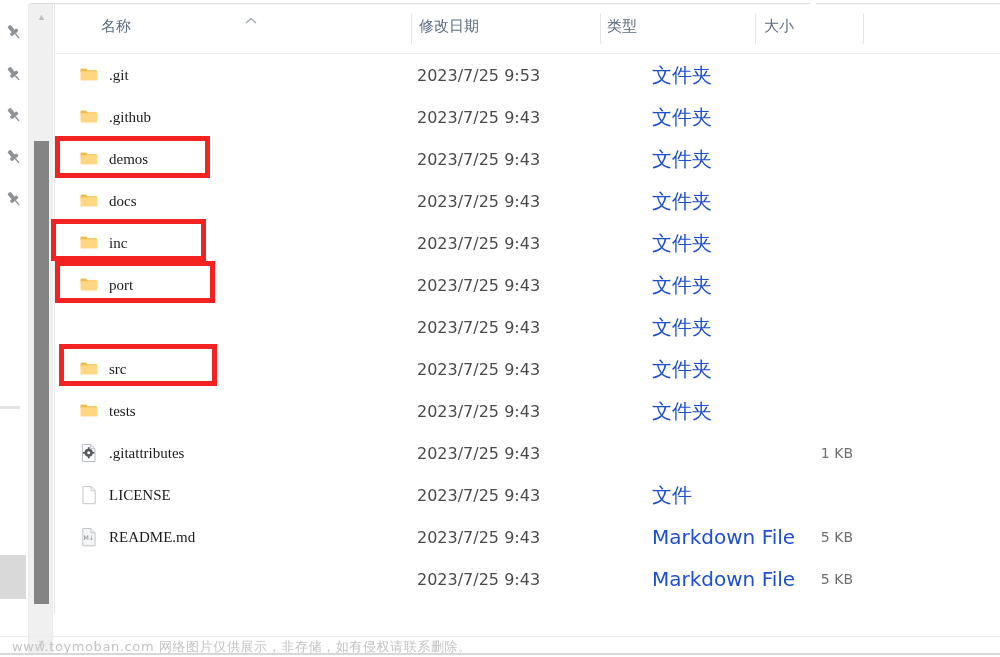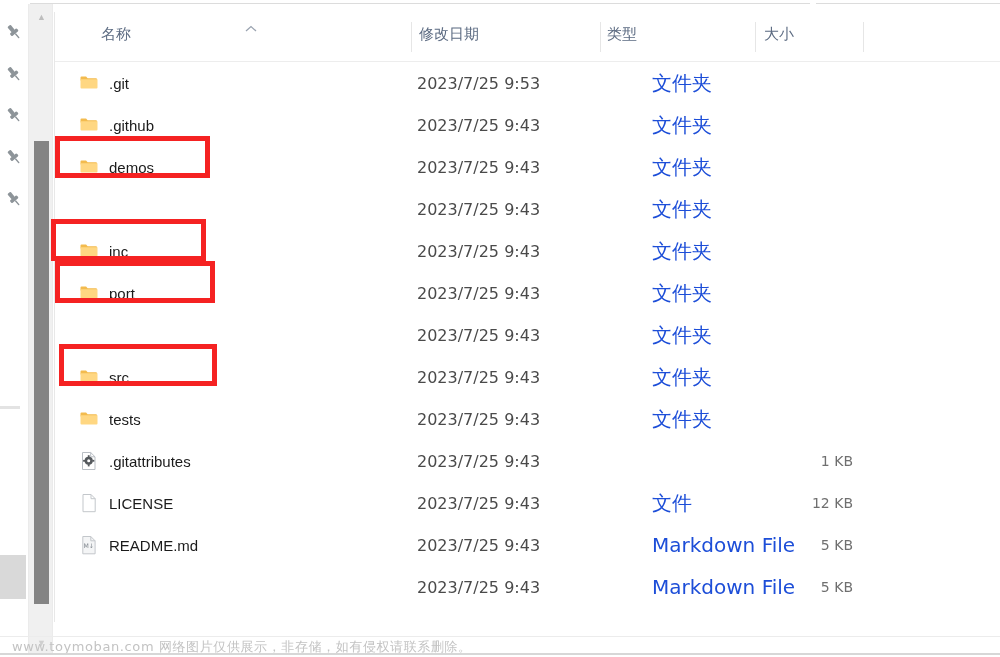--- a/index.html
+++ b/index.html
@@ -62,21 +62,21 @@
     color: #cfcfcf; font-size: 9px; text-align: center; line-height: 18px;
   }
   .scroll-thumb {
     position: absolute; left: 4px; top: 136px; width: 17px; height: 465px;
     background: #848484;
     border: 1px solid #f0f0f0;
   }
 
   
   .pane {
-    position: absolute; left: 54px; top: 12px;
+    position: absolute; left: 54px; top: 4px;
     width: 946px; height: 610px;
     background: #ffffff;
     border-left: 1px solid #e8e8e8;
   }
 
   
   .col-header {
     position: absolute; left: 0; top: 0; width: 946px; height: 50px;
     background: #ffffff;
     border-bottom: 1px solid #ededed;
@@ -103,21 +103,21 @@
     position: absolute; left: 0; width: 946px; height: 42px;
   }
   .cell-name {
     position: absolute; left: 24px; top: 0;
     height: 42px; display: flex; align-items: center; gap: 10px;
   }
   .icon-box { width: 20px; height: 20px; flex: 0 0 20px; position: relative; }
   .icon-box svg { display: block; }
   .name-text {
     font-size: 15px; color: #1b1b1b;
-    font-family: Liberation Sans, sans-serif;
+    font-family: Liberation Serif, serif;
     white-space: nowrap;
   }
   .cell-date {
     position: absolute; left: 362px; top: 0; height: 42px;
     display: flex; align-items: center;
     font-size: 16px; color: #4a4a4a;
     font-family: "DejaVu Sans", "Liberation Sans", sans-serif;
     white-space: nowrap;
   }
   .cell-type {
@@ -280,20 +280,29 @@
                 <path d="M1.5 6.2 h17 v8.4 a1 1 0 0 1 -1 1 h-15 a1 1 0 0 1 -1 -1 z" fill="#ffd782"></path>
               </svg>
             </span>
             <span class="name-text">demos</span>
           </div>
           <div class="cell-date">2023/7/25 9:43</div>
           <div class="cell-type">文件夹</div>
           <div class="cell-size"></div>
         </div>
         <div class="row" style="top: 176px;">
+          <div class="cell-name">
+            <span class="icon-box">
+              <svg width="20" height="20" viewBox="0 0 20 20">
+                <path d="M1.5 4.6 a1 1 0 0 1 1-1 h4.6 l1.5 1.7 h8.4 a1 1 0 0 1 1 1 v1.1 h-16.5 z" fill="#f3bb4e"></path>
+                <path d="M1.5 6.2 h17 v8.4 a1 1 0 0 1 -1 1 h-15 a1 1 0 0 1 -1 -1 z" fill="#ffd782"></path>
+              </svg>
+            </span>
+            <span class="name-text">docs</span>
+          </div>
           <div class="cell-date">2023/7/25 9:43</div>
           <div class="cell-type">文件夹</div>
           <div class="cell-size"></div>
         </div>
         <div class="row" style="top: 218px;">
           <div class="cell-name">
             <span class="icon-box">
               <svg width="20" height="20" viewBox="0 0 20 20">
                 <path d="M1.5 4.6 a1 1 0 0 1 1-1 h4.6 l1.5 1.7 h8.4 a1 1 0 0 1 1 1 v1.1 h-16.5 z" fill="#f3bb4e"></path>
                 <path d="M1.5 6.2 h17 v8.4 a1 1 0 0 1 -1 1 h-15 a1 1 0 0 1 -1 -1 z" fill="#ffd782"></path>
@@ -380,21 +389,20 @@
             <span class="icon-box">
               <svg width="20" height="20" viewBox="0 0 20 20">
                 <path d="M4 1.5 h8 l4.2 4.2 v13 h-12.2 z" fill="#ffffff" stroke="#c3c7cb" stroke-width="1"></path>
                 <path d="M12 1.5 v4.2 h4.2" fill="none" stroke="#c3c7cb" stroke-width="1"></path>
               </svg>
             </span>
             <span class="name-text">LICENSE</span>
           </div>
           <div class="cell-date">2023/7/25 9:43</div>
           <div class="cell-type">文件</div>
-          <div class="cell-size">12 KB</div>
         </div>
         <div class="row" style="top: 512px;">
           <div class="cell-name">
             <span class="icon-box">
               <svg width="20" height="20" viewBox="0 0 20 20">
                 <path d="M3.8 1.5 h8 l4.3 4.3 v13 h-12.3 z" fill="#f4f5f6" stroke="#c3c7cb" stroke-width="1"></path>
                 <path d="M11.8 1.5 v4.3 h4.3" fill="none" stroke="#c3c7cb" stroke-width="1"></path>
                 <text x="9.8" y="13.4" font-size="6.2" fill="#7d848b" text-anchor="middle" font-family="DejaVu Sans, sans-serif">M↓</text>
               </svg>
             </span>

